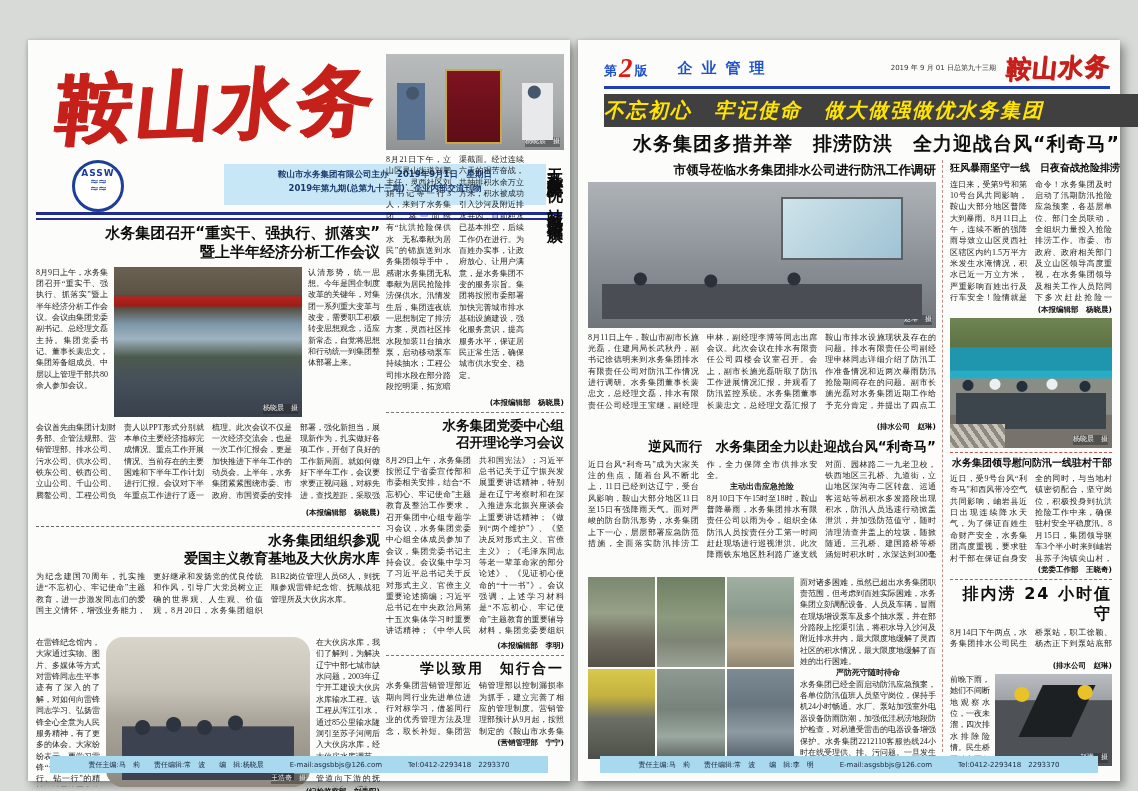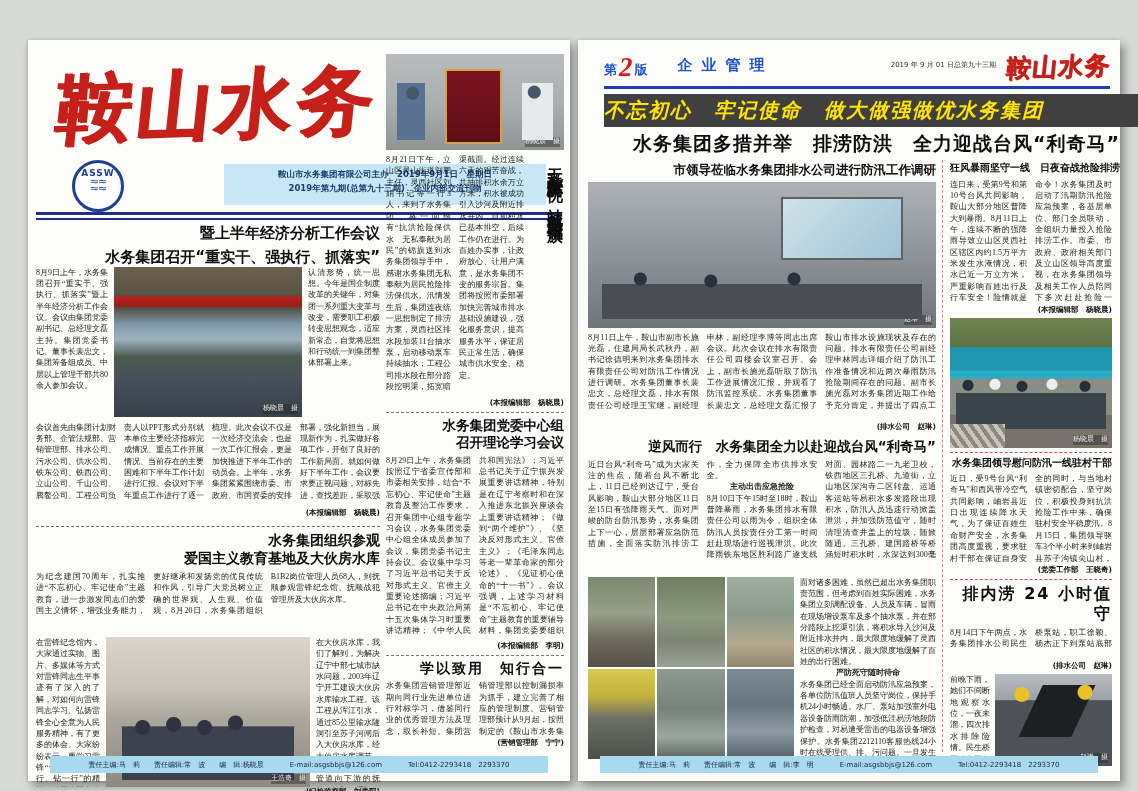--- a/index.html
+++ b/index.html
@@ -51,21 +51,21 @@
         #7d96a8 38%,#9fb3c0 48%,#4c5a4e 60%,#45505a 75%,#39414b 100%)}
   #a1 .bottom{margin-top:5px;height:86px}
 
   
   #a2{left:8px;top:486px;width:344px;border-top:1px dashed #666;padding-top:5px}
   #a2 .h1,#a2 .h2{font-size:14px}
   #a2 .top{margin-top:4px;height:62px}
   .a2row{display:flex;gap:6px;margin-top:4px;height:150px}
   .a2row .side{width:64px;flex:none}
   .ph-museum{flex:1;background:
-     linear-gradient(180deg,#d9d5cb 0%,#c8c3b8 35%,#aba69b 55%,#8e897e 100%);}
+     linear-gradient(180deg,#d9d5cb 0%,#c8c3b8 35%,#aba69b 55%,#8e897e 100%); border-radius: 17px;}
   .ph-museum:before{content:"";position:absolute;left:8%;top:45%;width:84%;height:50%;
      background:
       radial-gradient(circle at 12% 30%,#2e3340 0 7px,transparent 8px),
       radial-gradient(circle at 30% 26%,#2e3340 0 7px,transparent 8px),
       radial-gradient(circle at 48% 30%,#2e3340 0 7px,transparent 8px),
       radial-gradient(circle at 66% 24%,#2e3340 0 7px,transparent 8px),
       linear-gradient(180deg,transparent 0 28%,#3d4250 29% 100%)}
 
   
   #lrc{left:358px;top:14px;width:178px}
@@ -86,21 +86,21 @@
   #a4 .bd{margin-top:4px;height:186px}
   #a5 .h{font-size:14px;letter-spacing:2px}
   #a5 .bd{margin-top:3px;height:58px}
 
   
   .footbar{left:22px;right:22px;top:716px;height:17px;background:#a9d9ef;color:#15253d;
            font-size:7px;font-weight:normal;font-family:"DejaVu Sans",sans-serif;
            display:flex;align-items:center;justify-content:center;gap:26px;white-space:nowrap}
 
   
-  .r-head{left:26px;top:12px;right:10px;height:32px;display:flex;align-items:flex-start}
+  .r-head{left:26px;top:12px;right:10px;height:32px;display:flex;align-items:center}
   .pgno{font-family:"DejaVu Sans",sans-serif;color:#1f51c9;font-size:13px;font-weight:bold;line-height:26px}
   .pgno .big{color:#e01812;font-size:27px;font-style:italic;font-family:"Liberation Serif",serif;
              font-weight:bold;margin:0 2px;position:relative;top:2px}
   .section{font-family:"DejaVu Sans",sans-serif;color:#1f51c9;font-size:15px;font-weight:bold;
            letter-spacing:9px;margin-left:30px;line-height:26px}
   .r-date{font-size:7px;color:#333;margin-left:auto;line-height:26px;font-family:"DejaVu Sans",sans-serif}
   .mini-title{color:#c6201b;font-family:"DejaVu Sans",sans-serif;font-weight:900;font-size:25px;
               transform:skewX(-8deg) rotate(-2deg);letter-spacing:1px;margin-left:10px;line-height:30px;
               text-shadow:1px 1px 0 #c6201b;white-space:nowrap}
   .r-rule{left:26px;right:10px;top:46px;height:3px;background:#1e3fb5}
@@ -182,22 +182,22 @@
   </div>
 
   <div class="abs m-info">
     <div>鞍山市水务集团有限公司主办　2019年9月1日　星期日</div>
     <div>2019年第九期(总第九十三期)　企业内部交流刊物</div>
   </div>
 
   <div class="abs m-rule"></div>
 
   <div class="abs" id="a1">
+    <div class="hl h1">水务集团召开“重实干、强执行、抓落实”</div>
     <div class="hl h2">暨上半年经济分析工作会议</div>
-    <div class="hl h1">水务集团召开“重实干、强执行、抓落实”</div>
     <div class="a1row">
       <div class="body-text side">8月9日上午，水务集团召开“重实干、强执行、抓落实”暨上半年经济分析工作会议。会议由集团党委副书记、总经理文磊主持。集团党委书记、董事长裴忠文，集团筹备组成员、中层以上管理干部共80余人参加会议。</div>
       <div class="photo ph-conf1">
         <span class="caption">杨晓晨　摄</span>
       </div>
       <div class="body-text side">认清形势，统一思想。今年是国企制度改革的关键年，对集团一系列重大变革与改变，需要职工积极转变思想观念，适应新常态，自觉将思想和行动统一到集团整体部署上来。</div>
     </div>
     <div class="body-text cols4 bottom">会议首先由集团计划财务部、企管法规部、营销管理部、排水公司、污水公司、供水公司、铁东公司、铁西公司、立山公司、千山公司、腾鳌公司、工程公司负责人以PPT形式分别就本单位主要经济指标完成情况、重点工作开展情况、当前存在的主要困难和下半年工作计划进行汇报。会议对下半年重点工作进行了逐一梳理。此次会议不仅是一次经济交流会，也是一次工作汇报会，更是加快推进下半年工作的动员会。上半年，水务集团紧紧围绕市委、市政府、市国资委的安排部署，强化新担当，展现新作为，扎实做好各项工作，开创了良好的工作新局面。就如何做好下半年工作，会议要求要正视问题，对标先进，查找差距，采取强有力措施，在工作程序和细节上抓实抓好，扎实推进下半年各项目标任务的完成。面对当前复杂的经济形势，集团发展机遇与挑战并存，困难与希望同在。会议强调，各基层单位、部门要认真贯彻落实此次会议精神，结合实际，提出各自的整改意见。要严字当头，强化管理，进一步完善各项管理制度，细化各项考核标准；要强化服务意识，提高服务质量，机关为基层服务，基层为百姓服务。未来，集团将成立8890工作小组，以制度化规范服务工作。会议要求，集团全体干部职工要以“不忘初心、牢记使命”主题教育为契机，以更加饱满的热情、更加旺盛的干劲，紧扣全年目标任务，真抓实干，乘势而上，用全集团优异的工作业绩向新中国成立70周年华诞献礼。</div>
     <div class="byline">(本报编辑部　杨晓晨)</div>
   </div>

